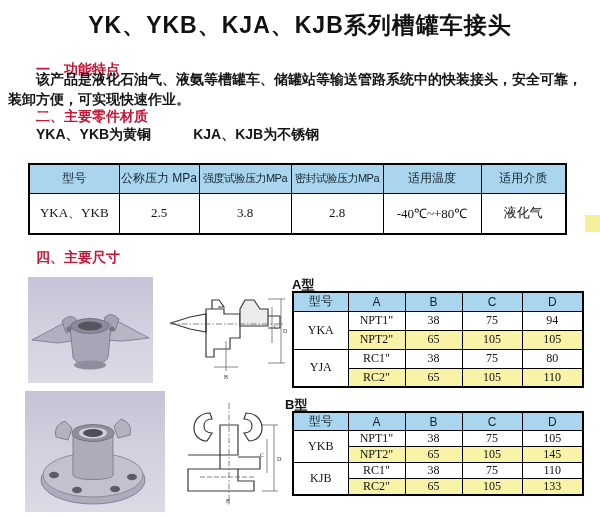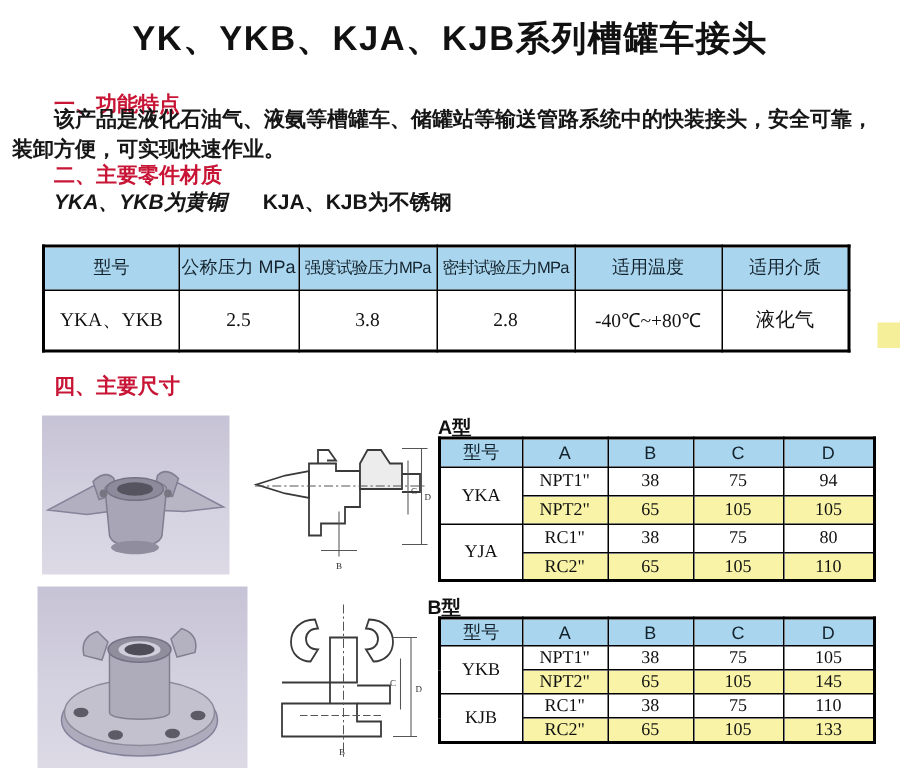--- a/index.html
+++ b/index.html
@@ -19,21 +19,21 @@
   .h-s2 { top:108px; }
   .h-s3 { top:144px;margin-top:40px; }
   .h-s4 { top:249px; }
   .body-para {
     position:absolute; top:69px; left:8px; width:586px;
     font-size:14px; line-height:20px; font-weight:600; text-indent:28px; color:#161616;
   }
   .materials {
     position:absolute; top:126px; left:36px; font-size:14px; font-weight:600; color:#161616;
   }
-  .materials .mat-left { margin-right:24px;font-style:italic; }
+  .materials .mat-left { margin-right:42px; }
 
   
   table { border-collapse:collapse; table-layout:fixed; background:#fff;padding-left:48px; }
   th, td { border:1px solid #000; text-align:center; vertical-align:middle; overflow:hidden; white-space:nowrap; }
   .perf-table { position:absolute; top:163px; left:28px; width:537px; border:2px solid #000; }
   .perf-table th {
     height:29px; background:#a9d6ee; font-weight:400; font-size:12px; color:#13222c;
   }
   .perf-table th.small { font-size:11px; letter-spacing:-0.5px; }
   .perf-table td {

